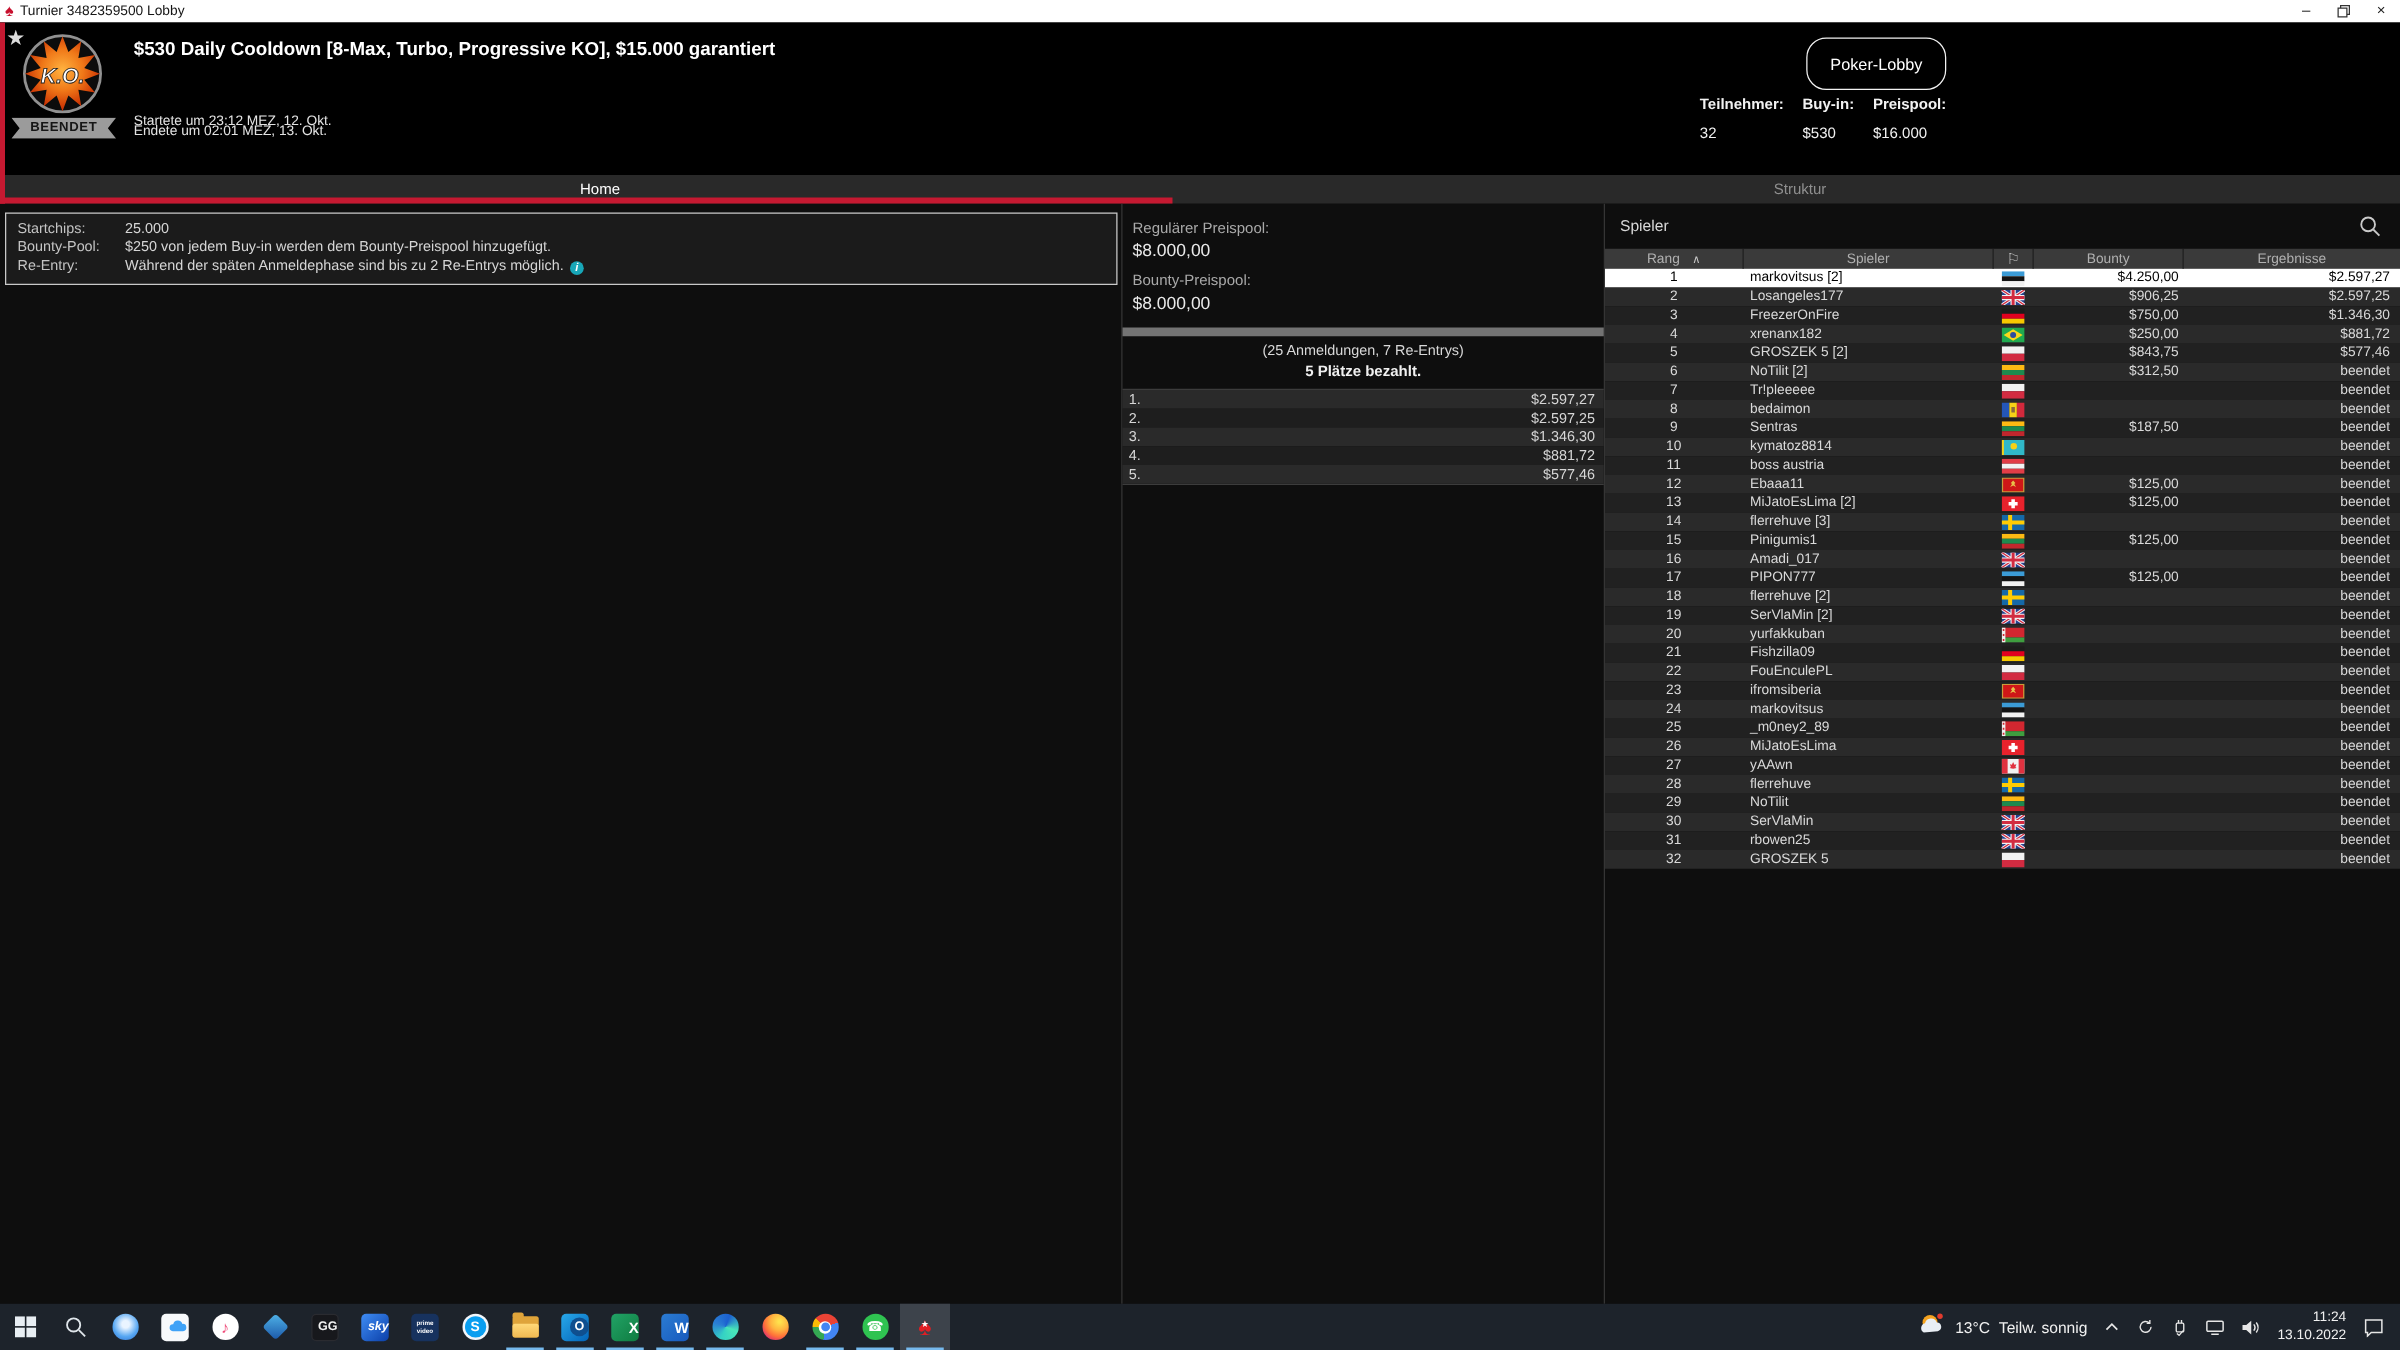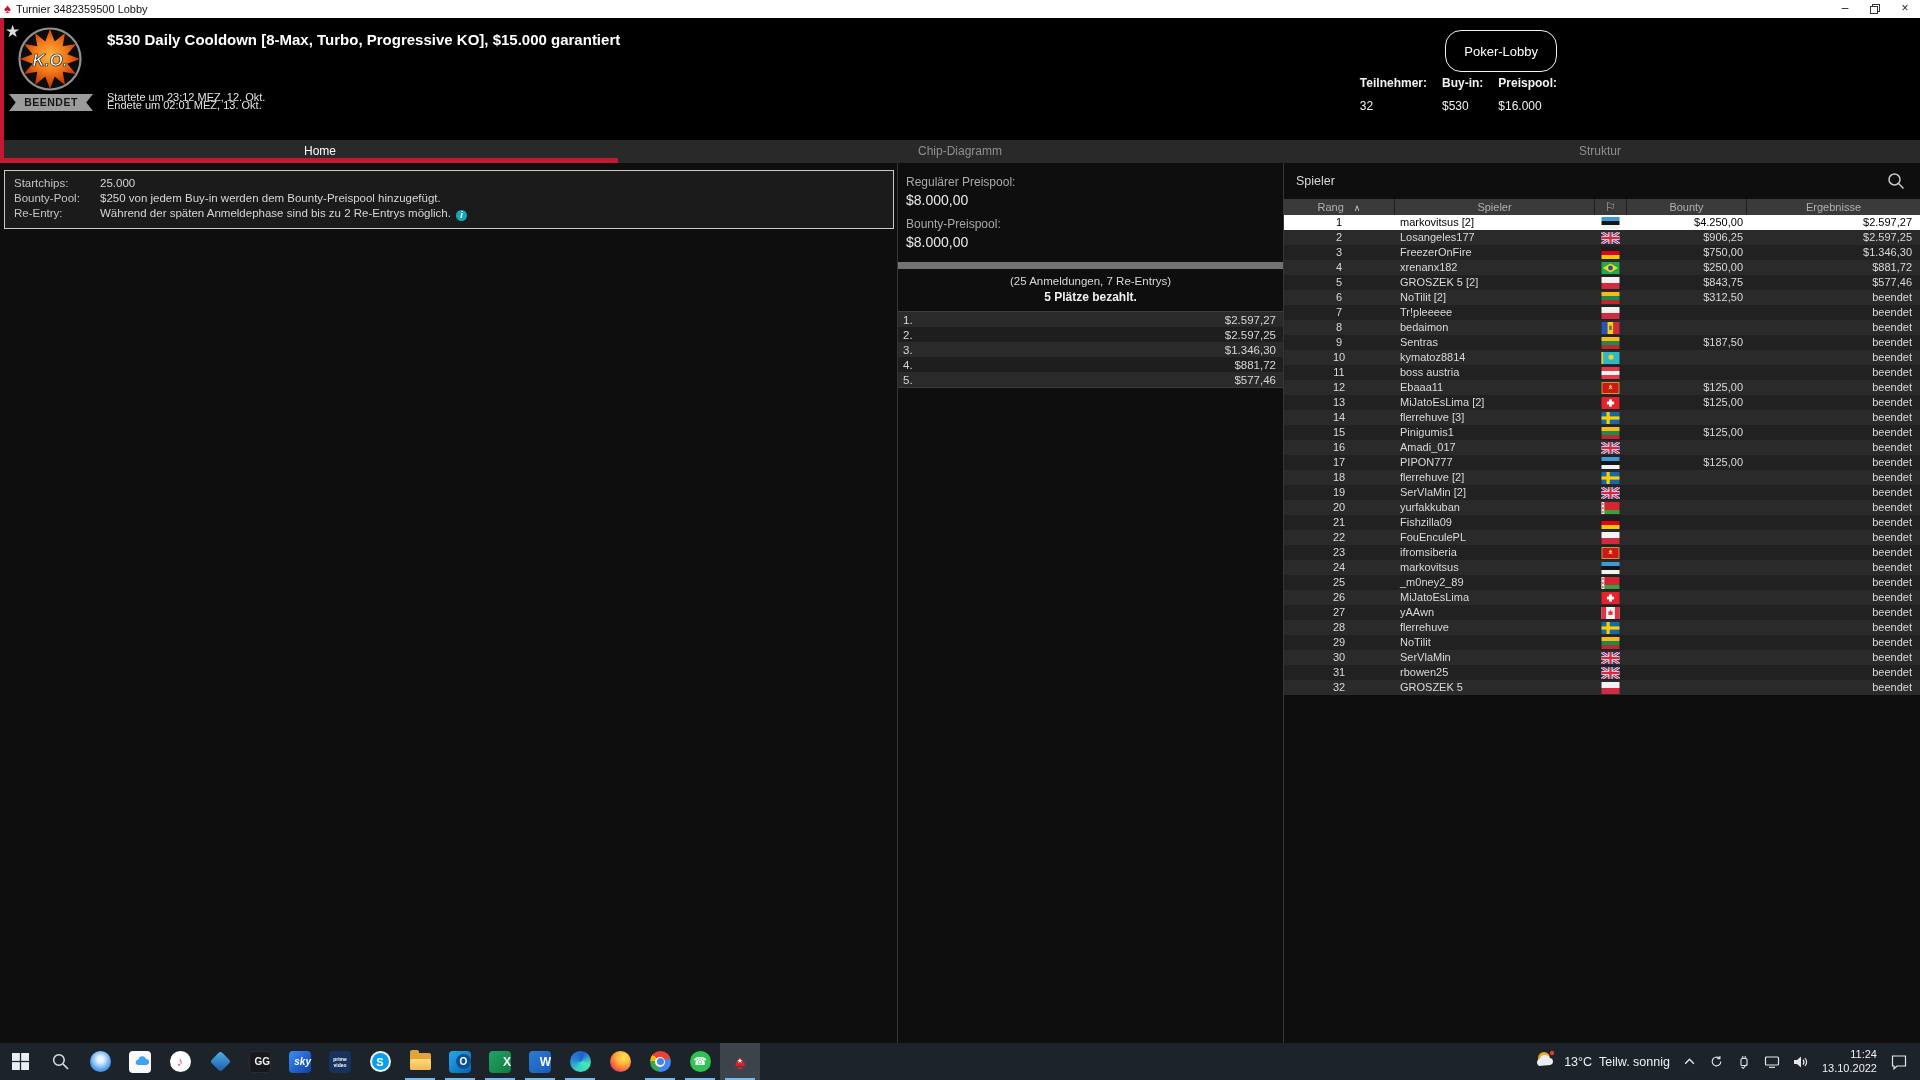--- a/index.html
+++ b/index.html
@@ -159,21 +159,20 @@
         </div>
         <div class="hd-stat">
           <div class="lbl">Preispool:</div>
           <div class="val">$16.000</div>
         </div>
       </div>
   </div>
 
   <div class="tabbar">
       <div class="tab active">Home</div>
-      <div class="tab">Chip-Diagramm</div>
       <div class="tab">Struktur</div>
     </div>
 
   <div class="content">
     <div class="col-left">
       <div class="info-box">
           <div class="info-row">
             <span class="lbl">Startchips:</span>
             <span class="txt">25.000</span>
           </div>

